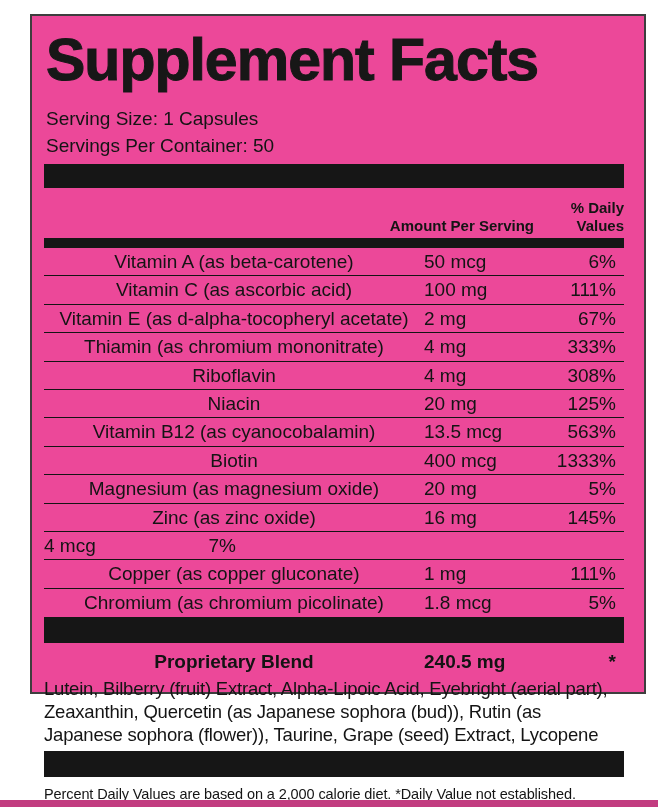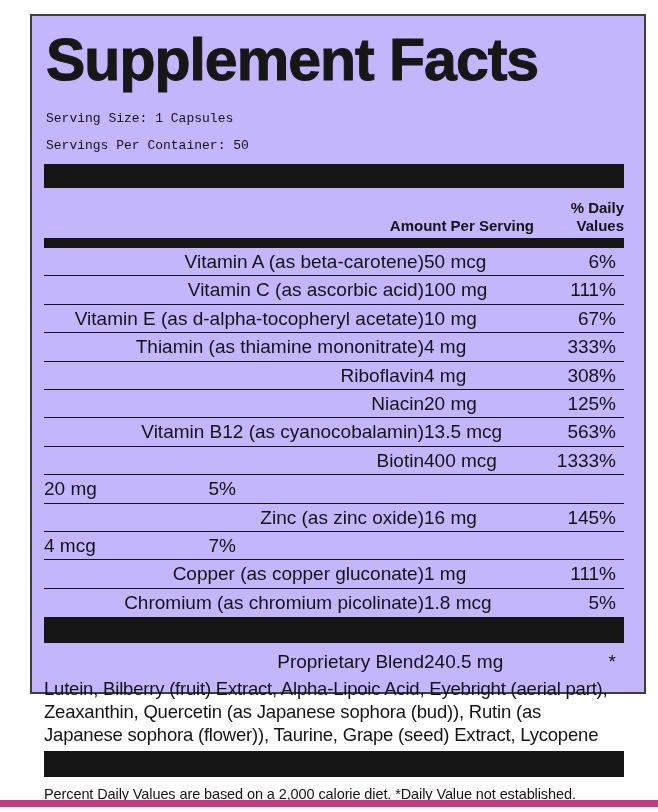--- a/index.html
+++ b/index.html
@@ -1,47 +1,47 @@
 <!DOCTYPE html>
 <html><head>
 <meta charset="utf-8">
 <style>
   * { margin:0; padding:0; box-sizing:border-box; }
   html,body { width:658px; height:812px; background:#ffffff;
     font-family:"Liberation Sans","DejaVu Sans",sans-serif; color:#1b1b1b; }
   .stage { position:relative; width:658px; height:812px; overflow:hidden; background:#ffffff; }
 
   .label-box { position:absolute; left:30px; top:14px; width:616px; height:680px;
-    border:2px solid #3e3e3e; background:#c4b5fd; }
+    border:2px solid #3e3e3e; background:#ec4899; }
   .inner { padding:0 20px 0 12px; }
 
   .title { font-size:59px; font-weight:bold; letter-spacing:-1px; line-height:72px;
     margin:8px 0 10px 2px; color:#171717; -webkit-text-stroke:1px #171717; white-space:nowrap; }
 
-  .serving-line { font-size:13px; line-height:26.5px; color:#141414; padding-left:2px;font-family:Liberation Mono, monospace; }
+  .serving-line { font-size:19px; line-height:26.5px; color:#141414; padding-left:2px; }
 
   .bar { background:#161616; }
   .bar-thick   { height:24px; margin-top:5px; }
   .bar-medium  { height:10px; }
   .bar-section { height:26px; }
 
   .cols-header { display:flex; align-items:flex-end; height:50px; padding-bottom:3px;
     font-weight:bold; font-size:15px; line-height:18px; color:#141414; }
   .col-spacer { flex:1; }
   .hdr-amount { flex:1; text-align:right; white-space:nowrap; }
   .hdr-dv { width:90px; text-align:right; }
 
   .row { display:flex; height:28.4px; line-height:27.5px; font-size:19px;
     border-bottom:1px solid #141414; color:#141414; }
   .row:last-child { border-bottom:none; }
-  .cell-name { flex:1; text-align:right; white-space:nowrap; overflow:hidden; }
+  .cell-name { flex:1; text-align:center; white-space:nowrap; overflow:hidden; }
   .cell-amount { width:110px; text-align:left; white-space:nowrap; }
   .cell-dv { width:90px; text-align:right; padding-right:8px; white-space:nowrap; }
 
-  .blend-row { display:flex; padding:8px 0 2px; font-size:19px; font-weight:normal; color:#131313; }
+  .blend-row { display:flex; padding:8px 0 2px; font-size:19px; font-weight:bold; color:#131313; }
   .blend-desc { font-size:18.5px; letter-spacing:-0.2px; line-height:23.2px;
     color:#141414; padding:2px 0 4px; }
 
   .footnote { font-size:14.5px; letter-spacing:-0.1px; color:#141414; padding-top:9px; white-space:nowrap; }
 
   .accent-bar { position:absolute; left:0; top:800px; width:658px; height:7px; }
 </style>
 </head>
 <body>
 
@@ -73,25 +73,25 @@
           <div class="cell-amount">50 mcg</div>
           <div class="cell-dv">6%</div>
         </div>
         <div class="row">
           <div class="cell-name">Vitamin C (as ascorbic acid)</div>
           <div class="cell-amount">100 mg</div>
           <div class="cell-dv">111%</div>
         </div>
         <div class="row">
           <div class="cell-name">Vitamin E (as d-alpha-tocopheryl acetate)</div>
-          <div class="cell-amount">10 mg</div>
+          <div class="cell-amount">2 mg</div>
           <div class="cell-dv">67%</div>
         </div>
         <div class="row">
-          <div class="cell-name">Thiamin (as thiamine mononitrate)</div>
+          <div class="cell-name">Thiamin (as chromium mononitrate)</div>
           <div class="cell-amount">4 mg</div>
           <div class="cell-dv">333%</div>
         </div>
         <div class="row">
           <div class="cell-name">Riboflavin</div>
           <div class="cell-amount">4 mg</div>
           <div class="cell-dv">308%</div>
         </div>
         <div class="row">
           <div class="cell-name">Niacin</div>
@@ -102,20 +102,21 @@
           <div class="cell-name">Vitamin B12 (as cyanocobalamin)</div>
           <div class="cell-amount">13.5 mcg</div>
           <div class="cell-dv">563%</div>
         </div>
         <div class="row">
           <div class="cell-name">Biotin</div>
           <div class="cell-amount">400 mcg</div>
           <div class="cell-dv">1333%</div>
         </div>
         <div class="row">
+          <div class="cell-name">Magnesium (as magnesium oxide)</div>
           <div class="cell-amount">20 mg</div>
           <div class="cell-dv">5%</div>
         </div>
         <div class="row">
           <div class="cell-name">Zinc (as zinc oxide)</div>
           <div class="cell-amount">16 mg</div>
           <div class="cell-dv">145%</div>
         </div>
         <div class="row">
           <div class="cell-amount">4 mcg</div>

